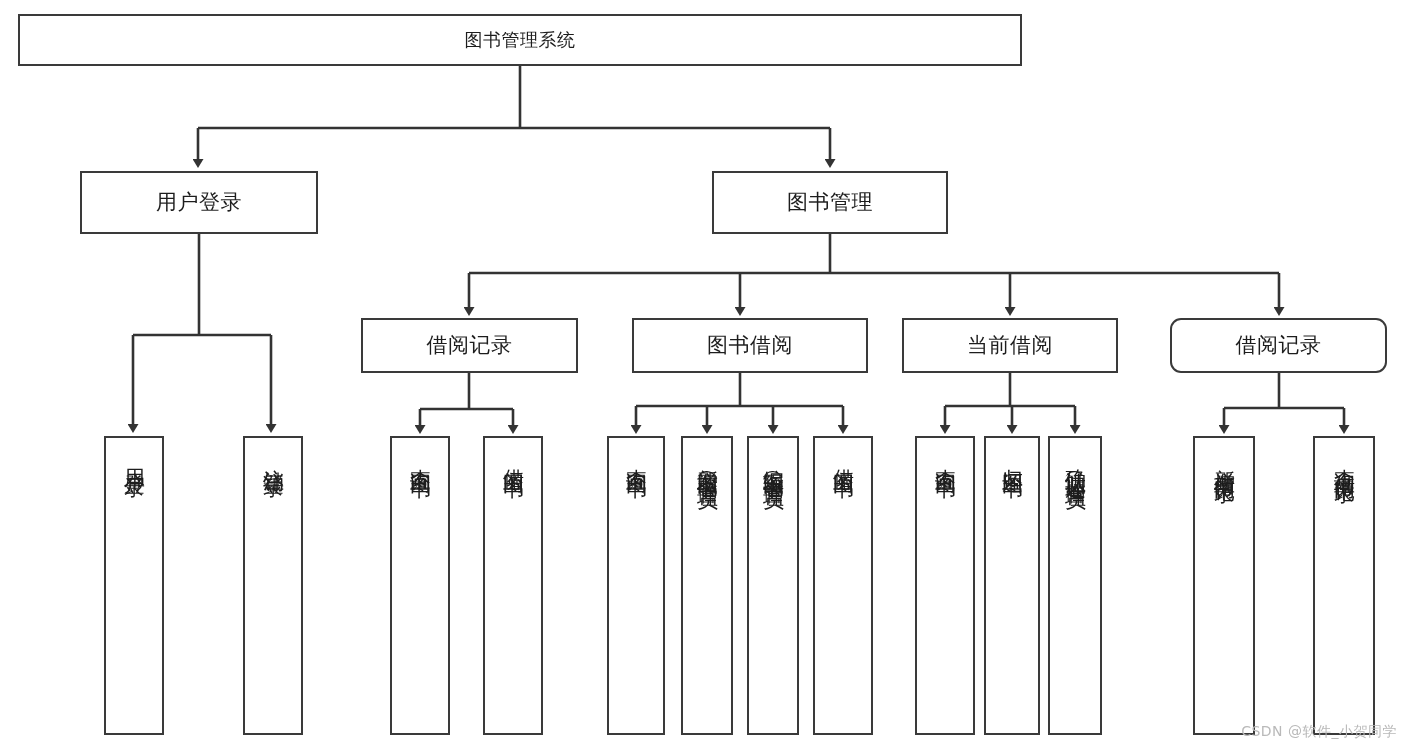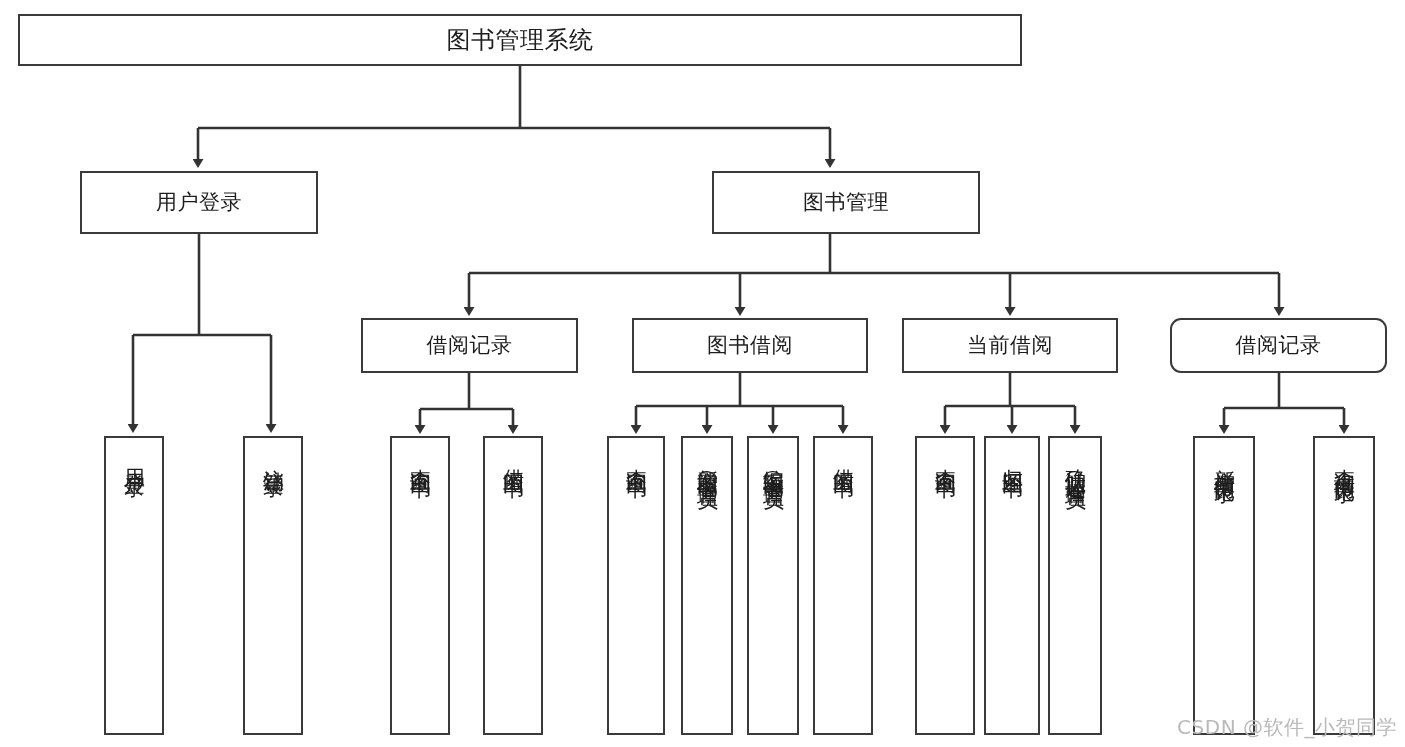--- a/index.html
+++ b/index.html
@@ -32,41 +32,41 @@
     align-items: center;
     justify-content: center;
     color: #1d1d1d;
     line-height: 1.25;
   }
   .node.horiz {
     font-size: 21px;
     letter-spacing: 0.5px;
   }
   .node.root {
-    font-size: 24px;
+    font-size: 18px;
   }
   .node.vert {
     align-items: flex-start;
     justify-content: center;
     padding-top: 14px;
   }
   .vert-label {
     writing-mode: vertical-rl;
     text-orientation: upright;
     font-size: 21px;
     letter-spacing: 3px;
     line-height: 1;
     white-space: nowrap;
     display: block;
   }
   .watermark {
     position: absolute;
     right: 8px;
     bottom: 6px;
-    font-size: 20px;
+    font-size: 14px;
     color: #b9b9b9;
     letter-spacing: 0.5px;
     white-space: nowrap;
   }
 </style>
 </head>
 <body>
 
 <div id="canvas">
 
@@ -120,21 +120,21 @@
     </g>
   </svg>
 
   <div class="node horiz root" id="node-root" style="left: 18px; top: 14px; width: 1004px; height: 52px;">
     <span>图书管理系统</span>
   </div>
 
   <div class="node horiz" id="node-l1-0" style="left: 80px; top: 171px; width: 238px; height: 63px;">
     <span>用户登录</span>
   </div>
-  <div class="node horiz" id="node-l1-1" style="left: 712px; top: 171px; width: 268px; height: 63px; justify-content: center;">
+  <div class="node horiz" id="node-l1-1" style="left: 712px; top: 171px; width: 236px; height: 63px; justify-content: center;">
     <span>图书管理</span>
   </div>
 
   <div class="node horiz" id="node-l2-0" style="left: 361px; top: 318px; width: 217px; height: 55px;">
     <span>借阅记录</span>
   </div>
   <div class="node horiz" id="node-l2-1" style="left: 632px; top: 318px; width: 236px; height: 55px;">
     <span>图书借阅</span>
   </div>
   <div class="node horiz" id="node-l2-2" style="left: 902px; top: 318px; width: 216px; height: 55px; text-align: center;">

